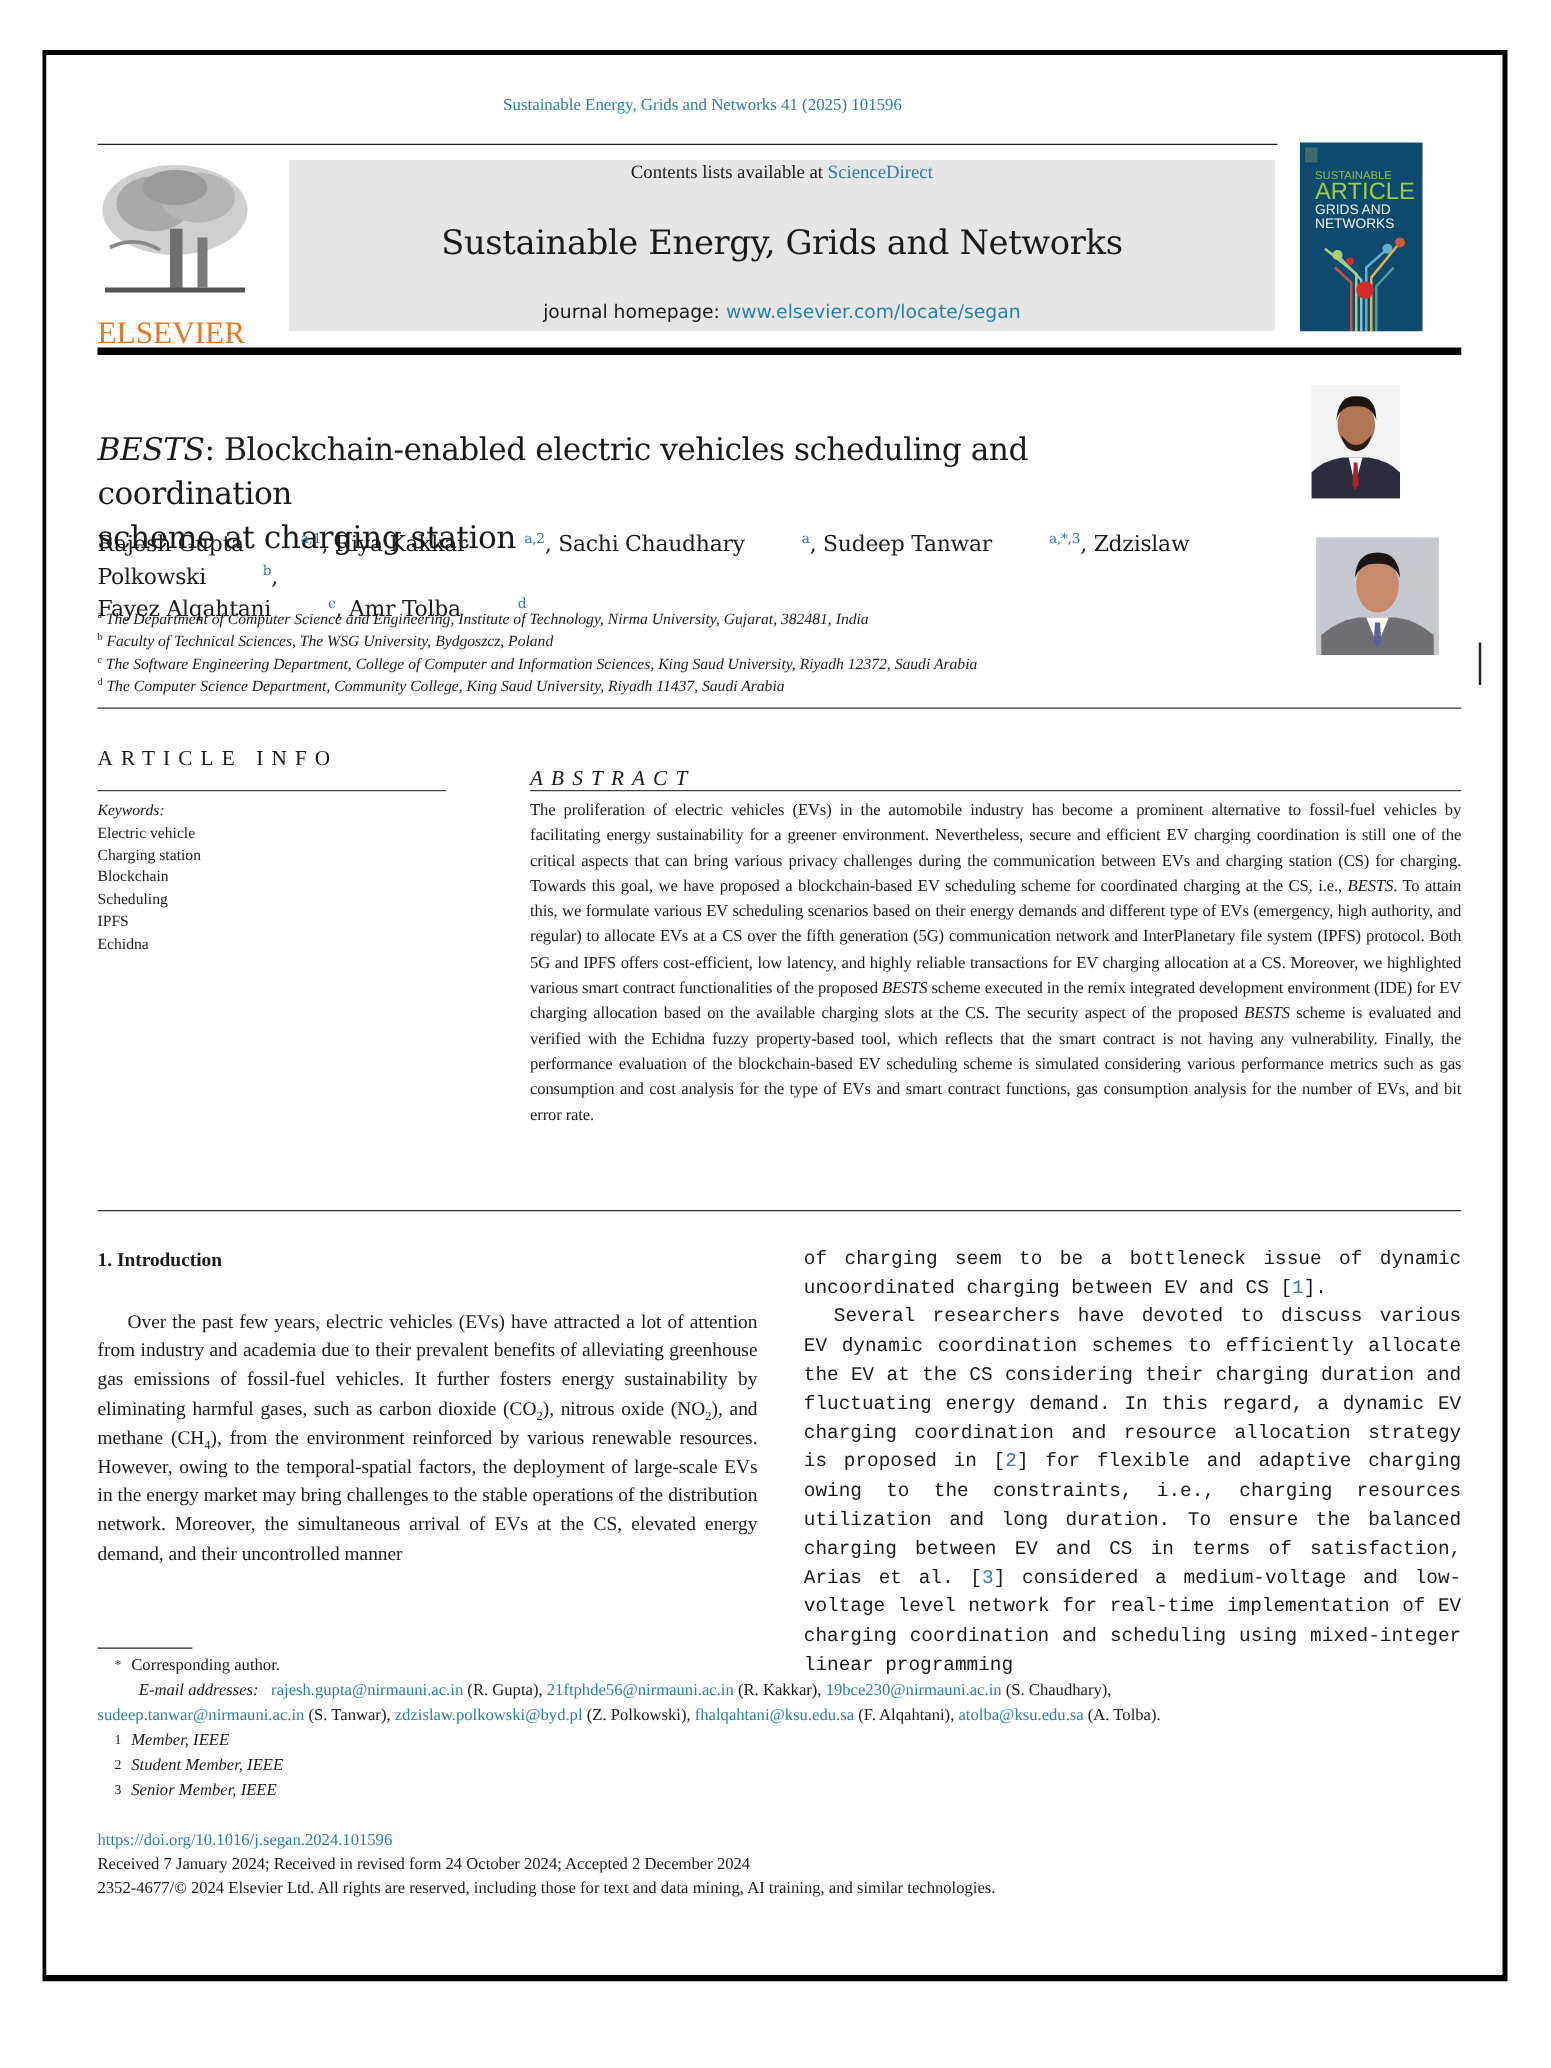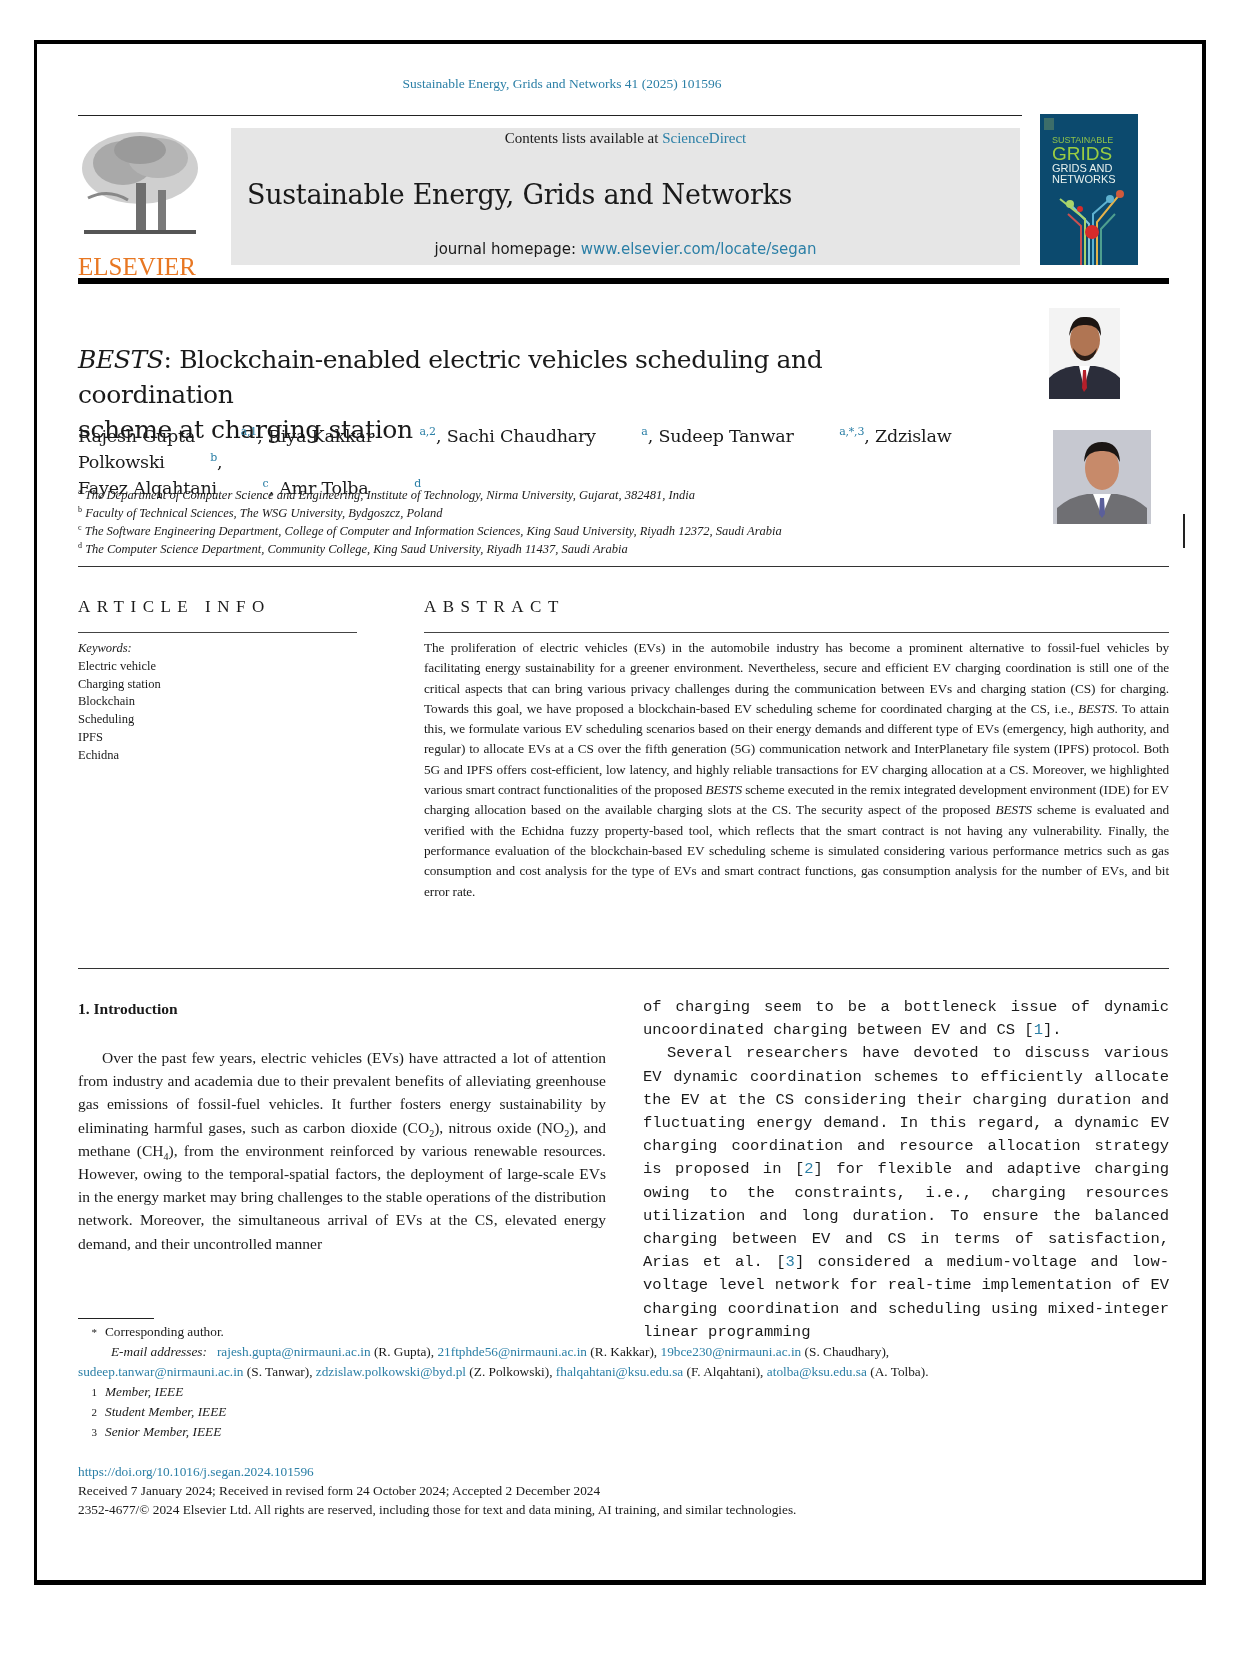--- a/index.html
+++ b/index.html
@@ -12,41 +12,41 @@
   .link { color: #2b7fa6; }
   .blue { color: #2b7fa6; }
 
   .running-head { left: 0; width: 1124px; top: 76px; text-align: center; font-size: 13.5px; color: #2b7fa6; }
   .thin-rule { left: 78px; top: 115px; width: 944px; height: 1px; background: #222; }
   .elsevier-logo { left: 78px; top: 128px; width: 124px; height: 140px; }
   .tree { width: 124px; height: 112px; position: relative; }
   .elsevier-word { font-family: "Liberation Serif", serif; font-size: 25px; color: #e87722; letter-spacing: 0px; line-height: 25px; margin-top: 14px; }
   .banner { left: 231px; top: 128px; width: 789px; height: 137px; background: #e6e6e6; }
   .contents { position: absolute; top: 2px; left: 0; width: 100%; text-align: center; font-size: 15px; }
-  .journal-title { position: absolute; top: 51px; left: 16px; width: 100%; text-align: left; font-size: 27px; font-family: "DejaVu Serif", serif; letter-spacing: -0.3px; }
+  .journal-title { position: absolute; top: 51px; left: 0; width: 100%; text-align: center; font-size: 27px; font-family: "DejaVu Serif", serif; letter-spacing: -0.3px; }
   .homepage { position: absolute; top: 112px; left: 0; width: 100%; text-align: center; font-size: 15px; font-family: "DejaVu Sans", sans-serif; }
   .cover { left: 1040px; top: 114px; width: 98px; height: 151px; background: #0c4a6e; overflow: hidden; }
   .cover .t1 { position:absolute; left:12px; top:22px; font-family:"Liberation Sans",sans-serif; color:#8fc24a; font-size:9px; line-height:9px; }
   .cover .t2 { position:absolute; left:12px; top:31px; font-family:"Liberation Sans",sans-serif; color:#9acd42; font-size:19px; line-height:17px; }
   .cover .t3 { position:absolute; left:12px; top:49px; font-family:"Liberation Sans",sans-serif; color:#e8f2ee; font-size:11px; line-height:11px; }
   .thick-rule { left: 78px; top: 278px; width: 1091px; height: 6px; background: #000; }
 
   .title { left: 78px; top: 342px; width: 900px; font-family: "DejaVu Serif", serif; font-size: 25px; line-height: 35px; letter-spacing: -0.4px; }
   .authors { left: 78px; top: 423px; width: 930px; font-family: "DejaVu Serif", serif; font-size: 17.5px; line-height: 26px; letter-spacing: -0.2px; }
   .authors sup { font-size: 11px; color: #2b7fa6; vertical-align: 7px; line-height: 0; padding-left: 44px; }
   .affils { left: 78px; top: 486px; width: 960px; font-size: 12.5px; line-height: 18px; font-style: italic; }
   .affils sup { font-size: 8px; font-style: normal; vertical-align: 5px; line-height: 0; }
   .photo1 { left: 1049px; top: 308px; width: 71px; height: 91px; background: #f4f4f4; overflow: hidden; }
   .photo2 { left: 1053px; top: 430px; width: 98px; height: 94px; background: #c6c8cf; overflow: hidden; }
   .side-bar { left: 1183px; top: 514px; width: 2px; height: 34px; background: #222; }
   .rule-mid { left: 78px; top: 566px; width: 1091px; height: 1px; background: #333; }
 
   .sec-head { font-size: 17px; letter-spacing: 6.5px; }
   .ai-head { left: 78px; top: 597px; }
-  .ab-head { left: 424px; top: 597px; }
+  .ab-head { left: 424px; top: 613px; font-style: italic; }
   .ai-rule { left: 78px; top: 632px; width: 279px; height: 1px; background: #444; }
   .ab-rule { left: 424px; top: 632px; width: 745px; height: 1px; background: #444; }
   .keywords { left: 78px; top: 640px; font-size: 12.5px; line-height: 17.8px; }
   .keywords .kw-label { font-style: italic; }
   .abstract { left: 424px; top: 638px; width: 745px; font-size: 13.3px; line-height: 20.3px; text-align: justify; letter-spacing: -0.1px; }
   .rule-abs-end { left: 78px; top: 968px; width: 1091px; height: 1px; background: #333; }
 
   .intro-head { left: 78px; top: 1000px; font-size: 15.5px; font-weight: bold; }
   .col { font-size: 15.5px; line-height: 23.2px; text-align: justify; }
   .col-left { left: 78px; top: 1046px; width: 528px; }
@@ -108,21 +108,21 @@
       <path d="M41 151 L41 112 L28 100" stroke="#c95050"></path>
       <path d="M61 151 L61 115 L75 100" stroke="#4e9f8f"></path>
     </g>
     <circle cx="30" cy="90" r="4" fill="#a9d46b"></circle>
     <circle cx="70" cy="85" r="4" fill="#5fb2d0"></circle>
     <circle cx="80" cy="80" r="4" fill="#d05a3c"></circle>
     <circle cx="52" cy="118" r="7" fill="#d62b2b"></circle>
     <circle cx="40" cy="95" r="3" fill="#d62b2b"></circle>
   </svg>
   <div class="t1">SUSTAINABLE</div>
-  <div class="t2">GRIDS</div>
+  <div class="t2">ARTICLE</div>
   <div class="t3"><span>GRIDS AND</span><br><span>NETWORKS</span></div>
 </div>
 
 <div class="abs thick-rule"></div>
 
 <div class="abs title">
   <i>BESTS</i><span>: Blockchain-enabled electric vehicles scheduling and coordination</span><br>
   <span>scheme at charging station</span>
 </div>
 

